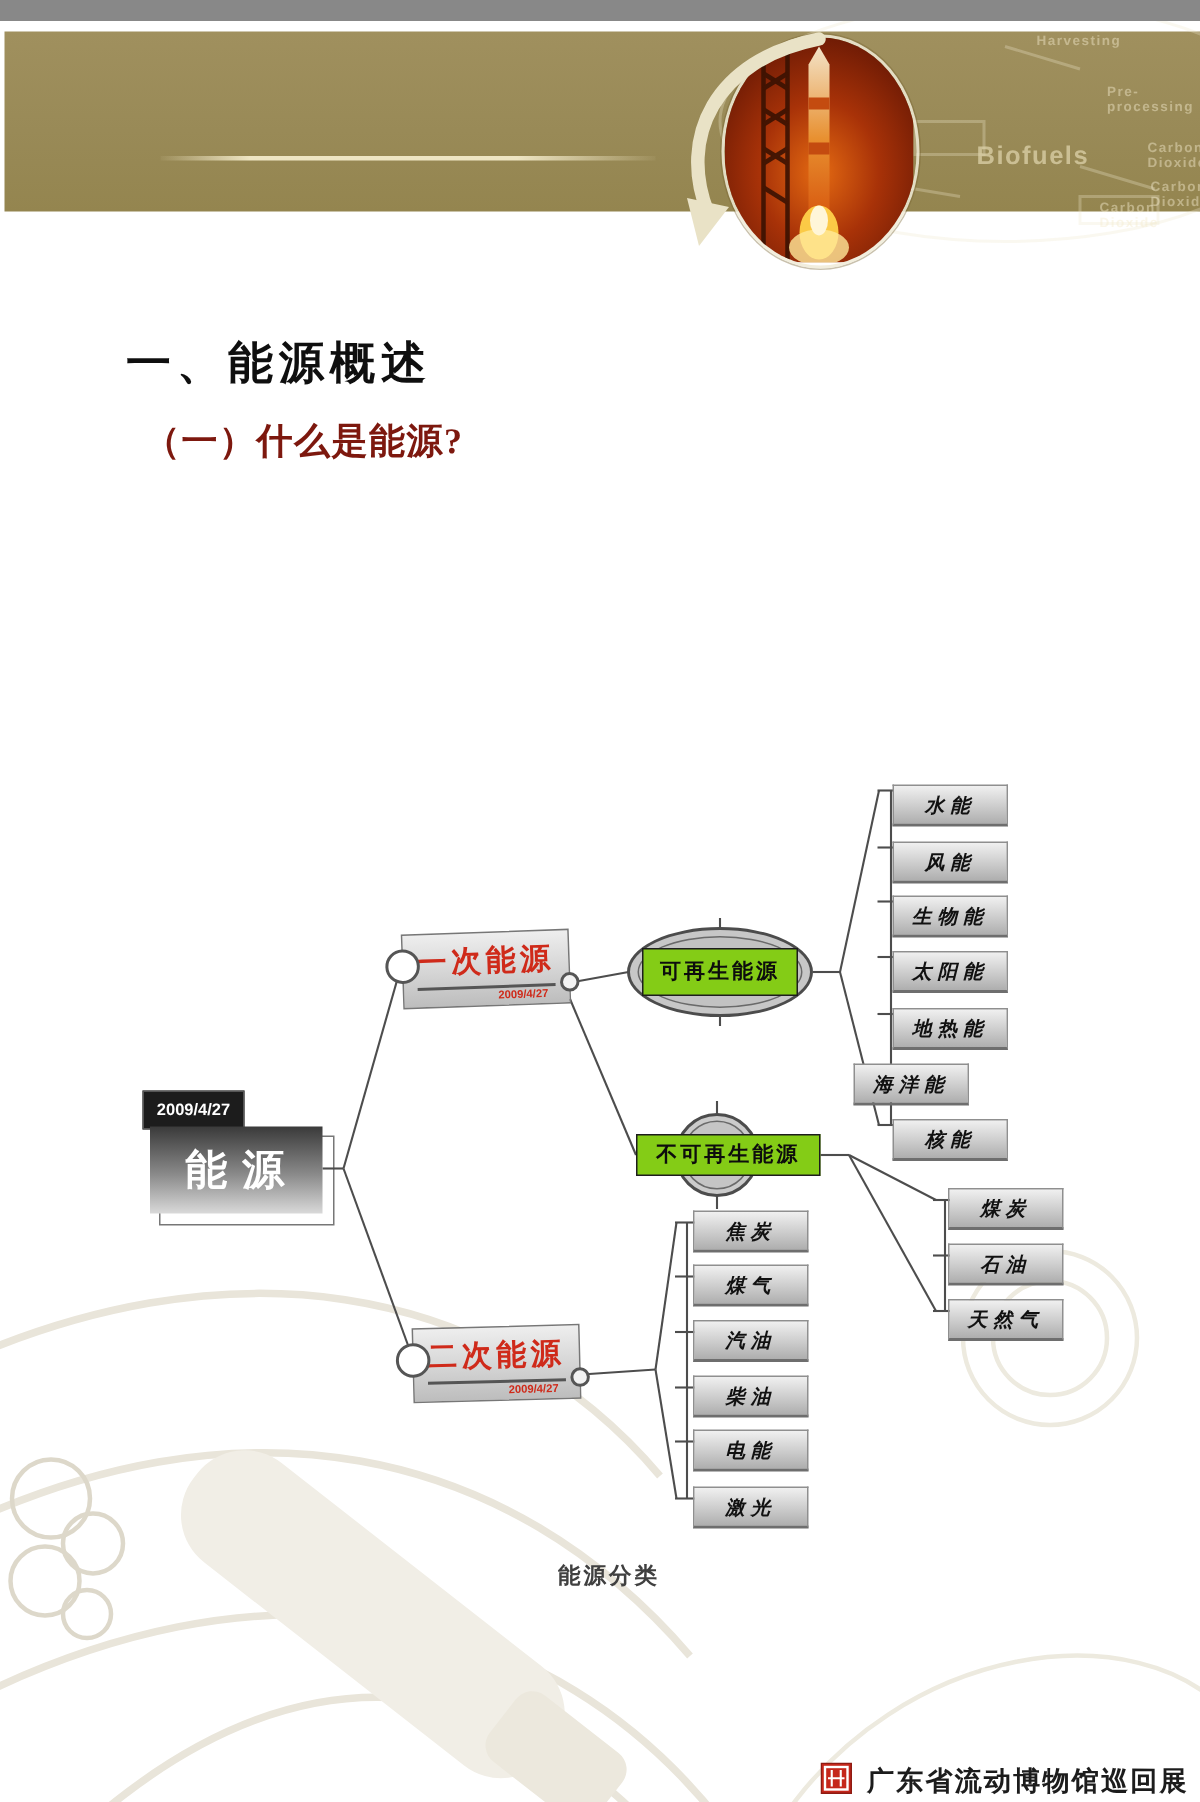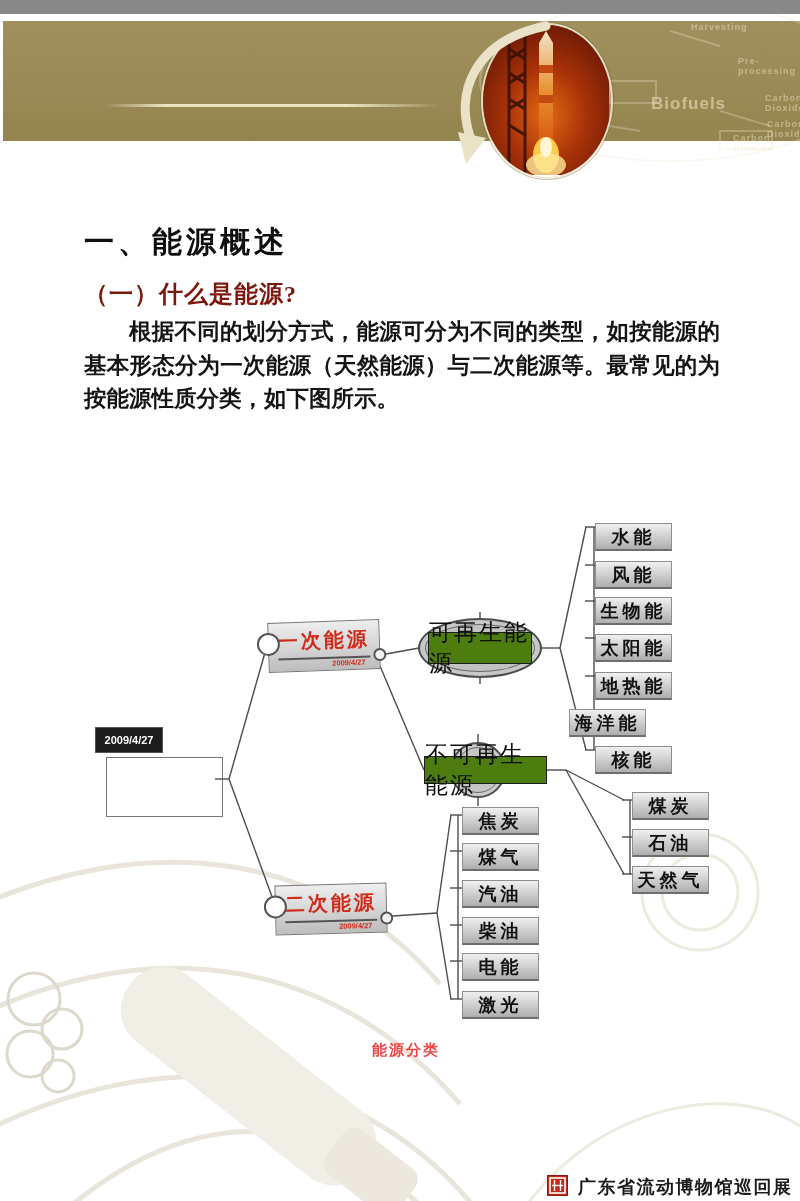--- a/index.html
+++ b/index.html
@@ -40,39 +40,40 @@
     box-shadow:0 0 0 1px rgba(120,100,50,0.4);
   }
   .arrow-svg{position:absolute;left:428px;top:0px;z-index:4;}
   
   .content{position:absolute;left:0;top:0;width:800px;z-index:1;}
   .h1{
     position:absolute;left:84px;top:208px;font-size:30px;font-weight:bold;color:#0f0f0f;
     letter-spacing:4px;font-family:"Liberation Serif",serif;
   }
   .h2{
-    position:absolute;left:84px;top:264px;font-size:24px;font-weight:bold;color:#7d180e;
+    position:absolute;left:96px;top:264px;font-size:24px;font-weight:bold;color:#7d180e;
     letter-spacing:1px;font-family:"Liberation Serif",serif;
   }
   .paras{
     position:absolute;left:84px;top:301px;width:636px;
     font-family:"Liberation Serif",serif;font-weight:bold;color:#141414;
     font-size:22.5px;line-height:33.5px;text-align:justify;
   }
   .paras p{margin:0;text-indent:2em;}
   
   .diagram{position:absolute;left:0;top:500px;width:800px;height:560px;z-index:1;}
   .connectors{position:absolute;left:0;top:0;}
   .leaf{
     position:absolute;width:77px;height:28px;box-sizing:border-box;
     background:linear-gradient(180deg,#f0f0f0 0%,#cccccc 55%,#aeaeae 100%);
     border:1px solid #8f8f8f;border-bottom:2px solid #6e6e6e;
     display:flex;align-items:center;justify-content:center;
-    font-weight:bold;font-size:18px;letter-spacing:4px;color:#111;
+    font-weight:bold;font-size:13px;letter-spacing:4px;color:#111;
     font-family:"Liberation Serif",serif;
+    font-style:italic;
   }
   .root-tab{
     position:absolute;left:95px;top:213px;width:66px;height:24px;background:#1c1c1c;
     color:#fff;font-size:11px;font-weight:bold;display:flex;align-items:center;justify-content:center;
     border:1px solid #555;
   }
   .root-box{
     position:absolute;left:100px;top:237px;width:115px;height:58px;
     background:linear-gradient(180deg,#3a3a3a 0%,#8a8a8a 55%,#d9d9d9 100%);
     color:#fff;font-size:28px;font-weight:bold;letter-spacing:10px;
@@ -98,30 +99,30 @@
   }
   .ring{position:absolute;border-radius:50%;background:#ffffff;border:2px solid #555;box-sizing:border-box;}
   .ring.big{width:23px;height:23px;left:-12px;top:9px;}
   .ring.small{width:13px;height:13px;right:-7px;bottom:7px;background:#f2f2f2;}
   .ellipse{position:absolute;border-radius:50%;box-sizing:border-box;}
   .ell-outer{left:418px;top:104px;width:124px;height:60px;background:#c7c7c7;border:2px solid #4c4c4c;}
   .ell-inner{left:425px;top:110px;width:110px;height:48px;background:#c2c2c2;border:1.5px solid #6a6a6a;}
   .circ-outer{left:450px;top:228px;width:56px;height:56px;background:#cbcbcb;border:2px solid #4c4c4c;}
   .circ-inner{left:455px;top:233px;width:46px;height:46px;background:#c5c5c5;border:1.5px solid #6a6a6a;}
   .node-plate{
-    position:absolute;box-sizing:border-box;background:#4d7c0f;border:1.5px solid #1d1d1d;
+    position:absolute;box-sizing:border-box;background:#84cc16;border:1.5px solid #1d1d1d;
     display:flex;align-items:center;justify-content:center;
-    font-weight:normal;font-size:23px;letter-spacing:2px;color:#0d0d0d;
+    font-weight:bold;font-size:14px;letter-spacing:2px;color:#0d0d0d;
     font-family:"Liberation Serif",serif;
   }
   .plate-renew{left:428px;top:118px;width:104px;height:32px;}
   .plate-nonrenew{left:424px;top:242px;width:123px;height:28px;}
   .caption{
     position:absolute;left:346px;top:527px;width:120px;text-align:center;
-    font-size:15px;font-weight:bold;color:#ef4444;letter-spacing:2px;
+    font-size:15px;font-weight:bold;color:#404040;letter-spacing:2px;
     font-family:"Liberation Serif",serif;
   }
   
   .footer{position:absolute;left:0;top:1158px;width:800px;height:30px;z-index:1;}
   .seal{position:absolute;left:547px;top:3px;width:21px;height:21px;}
   .footer-text{
     position:absolute;left:578px;top:3px;font-size:18px;font-weight:bold;color:#1c1c1c;
     letter-spacing:1.5px;font-family:"Liberation Serif",serif;
   }
   .bottom-strip{
@@ -221,21 +222,20 @@
 
   <svg class="arrow-svg" width="150" height="200" viewBox="0 0 150 200">
     <path d="M 118 12 C 48 26, 24 78, 44 128" fill="none" stroke="#e9e2c6" stroke-width="9" stroke-linecap="round"></path>
     <polygon points="30,118 58,124 38,150" fill="#e9e2c6"></polygon>
   </svg>
 
   <div class="content">
     <div class="h1">一、能源概述</div>
     <div class="h2">（一）什么是能源?</div>
     <div class="paras">
-      <p>根据不同的划分方式，能源可分为不同的类型，如按能源的基本形态分为一次能源（天然能源）与二次能源等。最常见的为按能源性质分类，如下图所示。</p>
     </div>
   </div>
 
   <div class="diagram">
 
     <svg class="connectors" width="800" height="560" viewBox="0 0 800 560">
       <g stroke="#4d4d4d" stroke-width="1.4" fill="none">
 
         <path d="M 215 265 L 229 265"></path>
         <path d="M 229 265 L 268 128"></path>
@@ -278,20 +278,21 @@
         <path d="M 450 337 L 463 337"></path>
         <path d="M 450 374 L 463 374"></path>
         <path d="M 450 411 L 463 411"></path>
         <path d="M 450 447 L 463 447"></path>
         <path d="M 450 485 L 463 485"></path>
       </g>
     </svg>
 
     <div class="root-outline"></div>
     <div class="root-tab">2009/4/27</div>
+    <div class="root-box">能源</div>
 
     <div class="stage-node" style="left:268px;top:107px;transform:rotate(-2deg);">
       <span class="ring big"></span>
       <span class="label">一次能源</span>
       <div class="uline"></div>
       <span class="date">2009/4/27</span>
       <span class="ring small"></span>
     </div>
 
     <div class="stage-node" style="left:275px;top:370px;transform:rotate(-1.5deg);">

